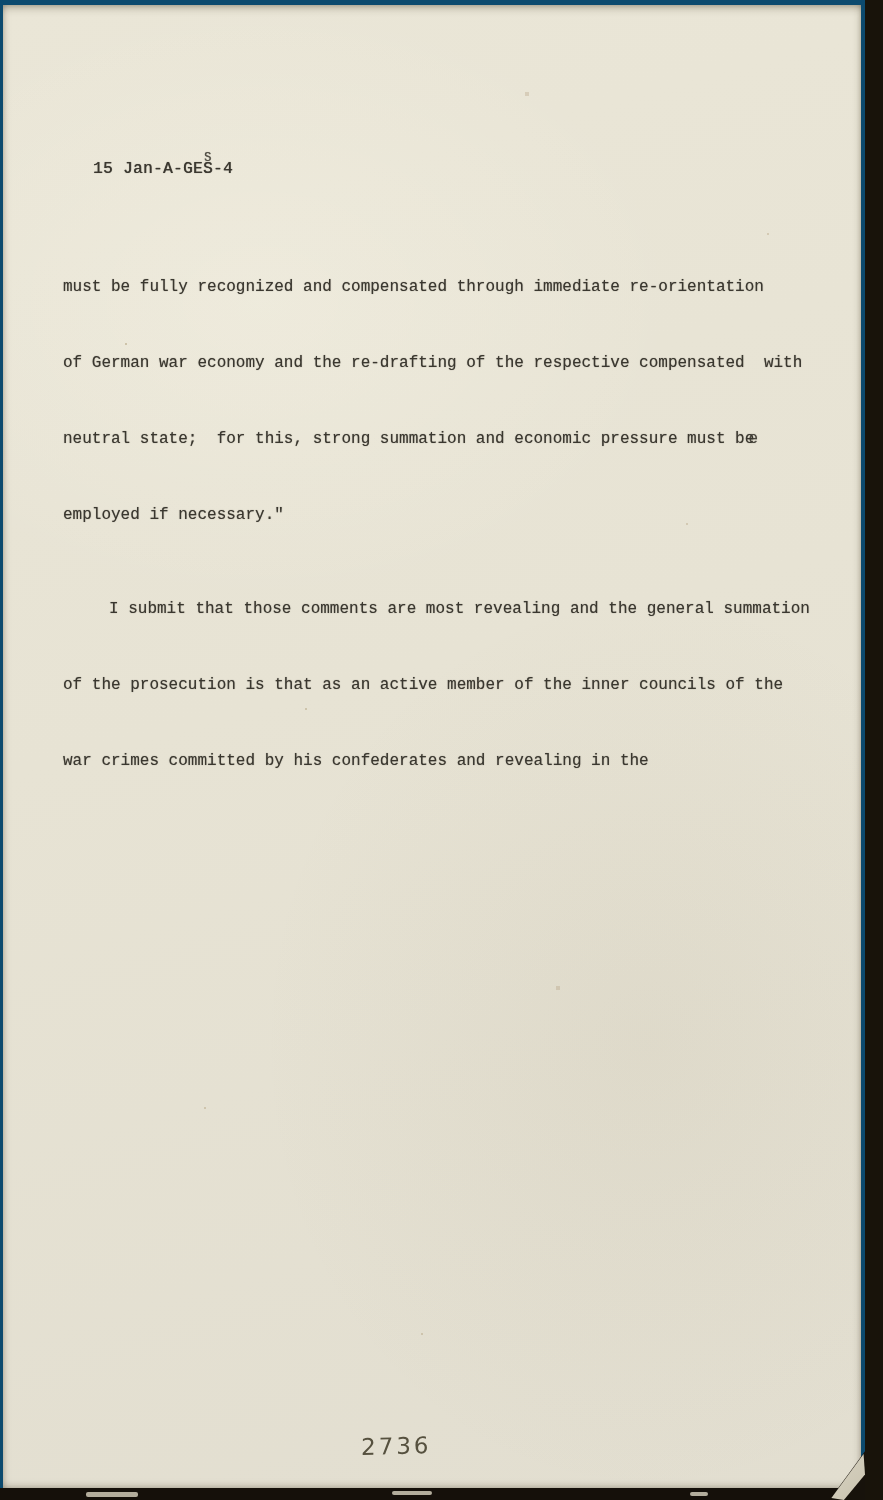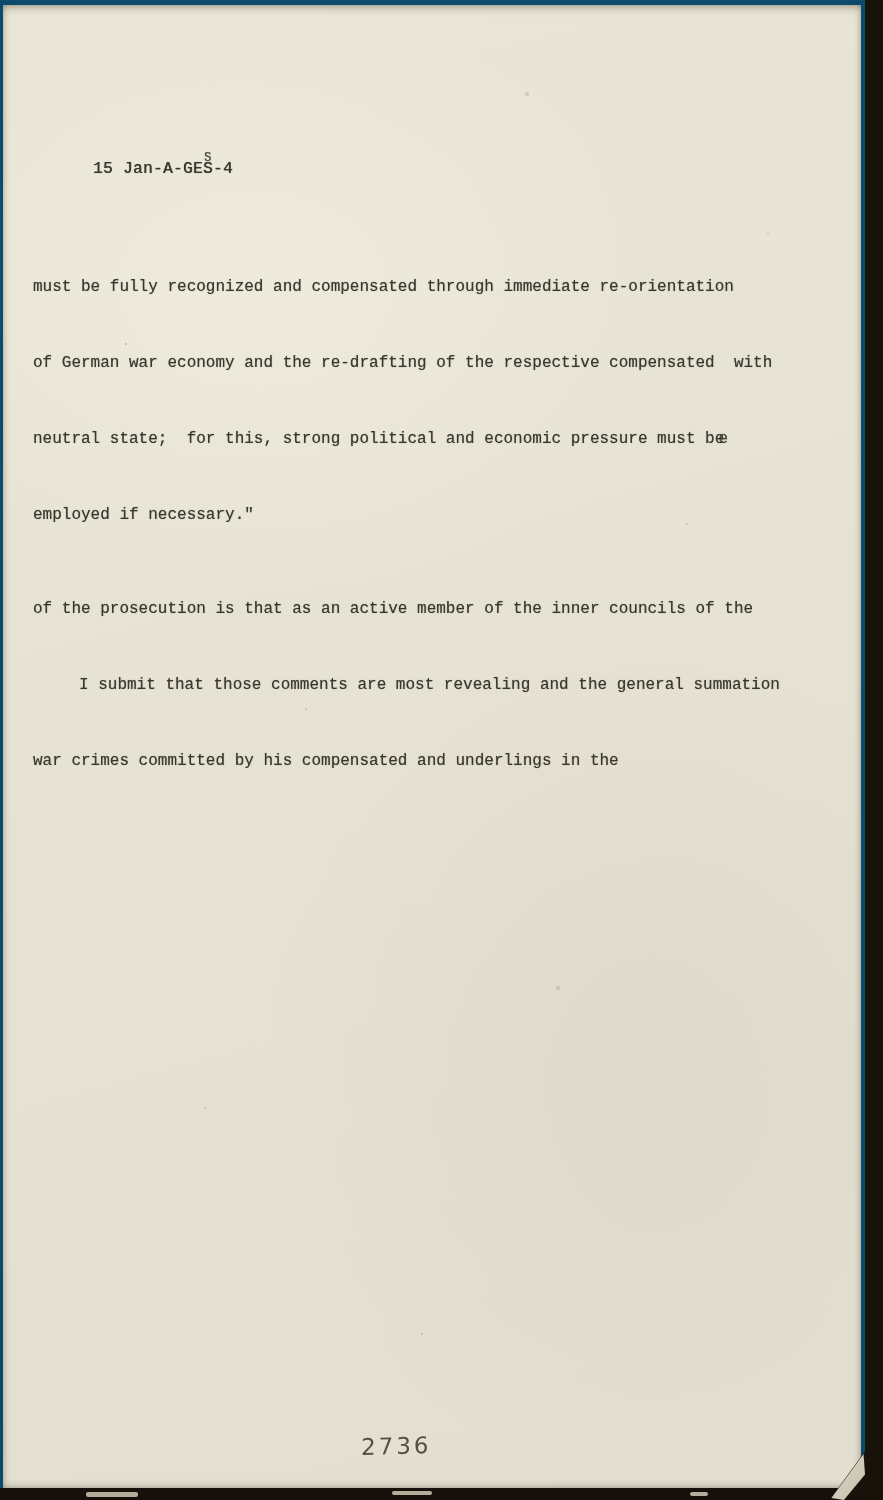--- a/index.html
+++ b/index.html
@@ -73,20 +73,21 @@
   .doc-body {
     position: absolute;
     left: 30px;
     top: 226px;
     right: 20px;
   }
   .line {
     height: 40px;
     line-height: 40px;
     white-space: pre;
+    margin-left: 30px;
   }
   .indent { text-indent: 46px; }
   .ot-over {
     display: inline-block;
     margin-left: -0.62ch;
     opacity: 0.9;
   }
   
   .page-number {
     position: absolute;
@@ -140,26 +141,26 @@
   <div class="paper">
     <div class="specks"></div>
 
     <div class="typed doc-header">
       <span>15 Jan-A-GE</span><span class="ot-wrap"><span>S</span><span class="ot-sup">S</span></span><span>-4</span>
     </div>
 
     <div class="typed doc-body">
       <div class="line">must be fully recognized and compensated through immediate re-orientation</div>
       <div class="line">of German war economy and the re-drafting of the respective compensated  with</div>
-      <div class="line"><span>neutral state;  for this, strong political and economic pressure must b</span><span>e</span><span class="ot-over">e</span></div>
+      <div class="line"><span>neutral state;  for this, strong summation and economic pressure must b</span><span>e</span><span class="ot-over">e</span></div>
       <div class="line">employed if necessary."</div>
 
+      <div class="line indent">I submit that those comments are most revealing and the general summation</div>
       <div class="line">of the prosecution is that as an active member of the inner councils of the</div>
-      <div class="line indent">I submit that those comments are most revealing and the general summation</div>
-      <div class="line">war crimes committed by his compensated and underlings in the</div>
+      <div class="line">war crimes committed by his confederates and revealing in the</div>
     </div>
 
     <div class="page-number">2736</div>
   </div>
 
   <div class="edge-bottom">
     <div class="fragment frag-1"></div>
     <div class="fragment frag-2"></div>
     <div class="fragment frag-3"></div>
   </div>

